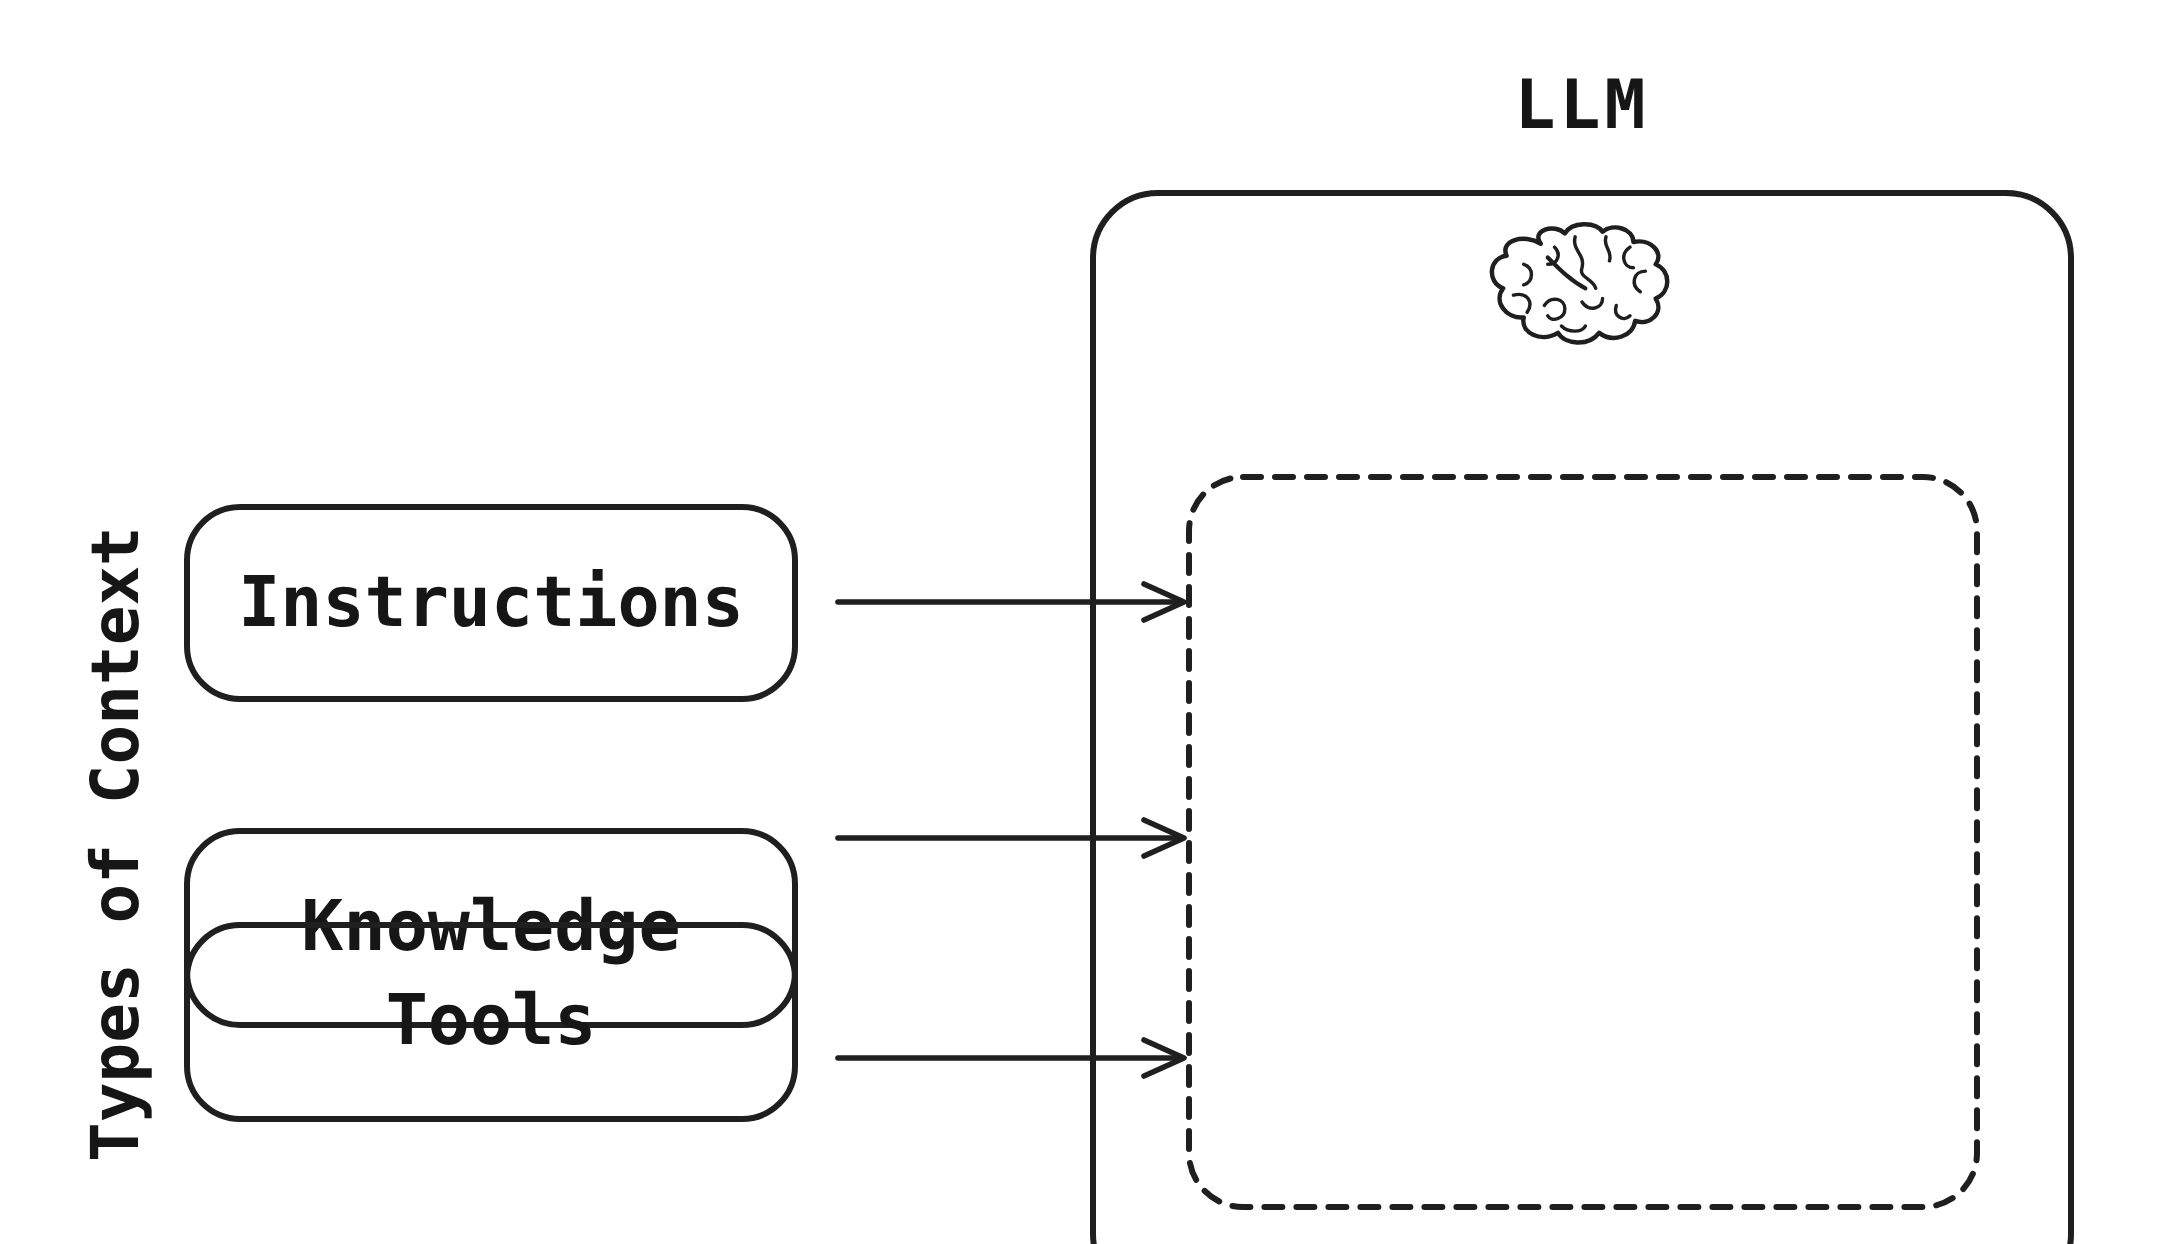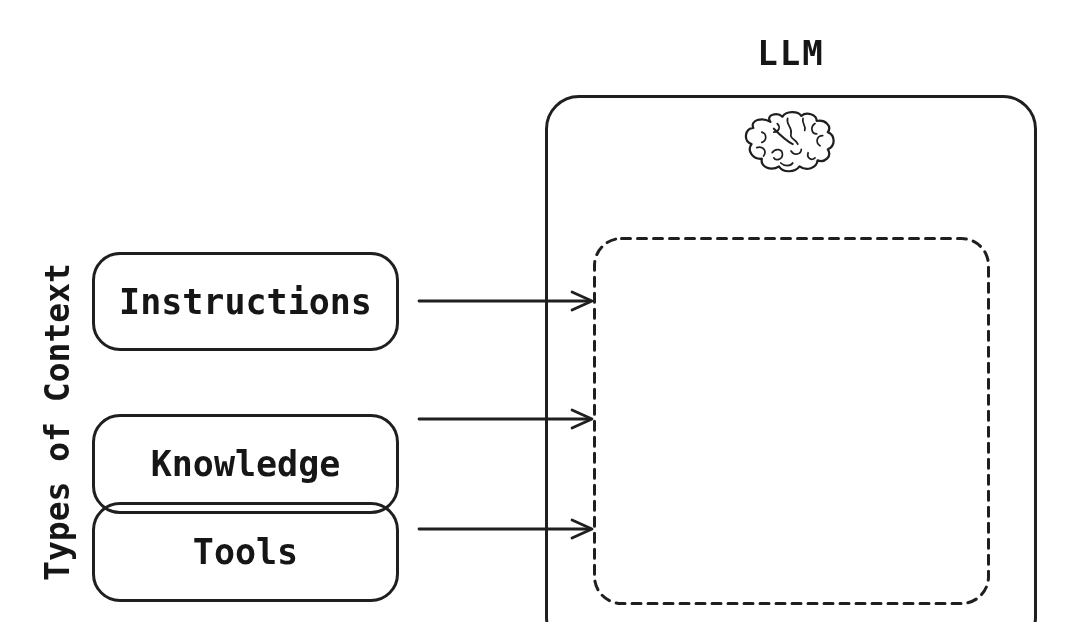--- a/index.html
+++ b/index.html
@@ -42,21 +42,21 @@
     background: transparent;
     box-sizing: border-box;
     display: flex;
     align-items: center;
     justify-content: center;
     font-size: 35px;
     font-weight: 700;
   }
   .node-1 { top: 252px; height: 99px; }
   .node-2 { top: 370px; height: 100px; margin-top: 44px; }
-  .node-3 { top: 502px; height: 100px; text-align: center; }
+  .node-3 { top: 461px; height: 100px; text-align: center; }
 
   
   .llm-title {
     position: absolute;
     left: 545px;
     top: 33px;
     width: 492px;
     text-align: center;
     font-size: 34px;
     font-weight: 700;

